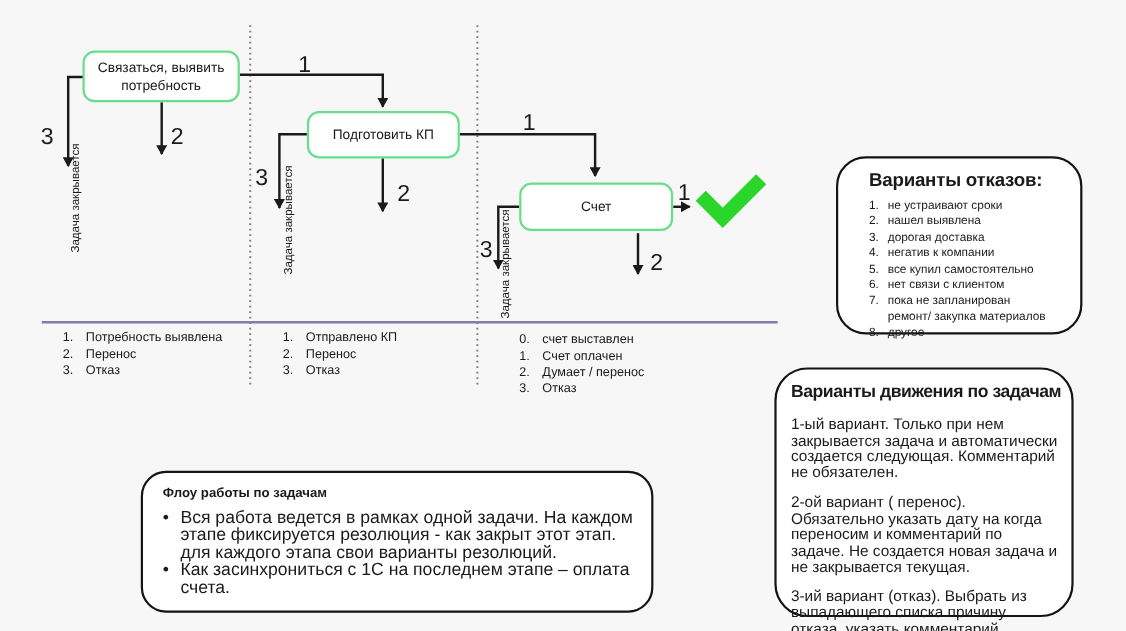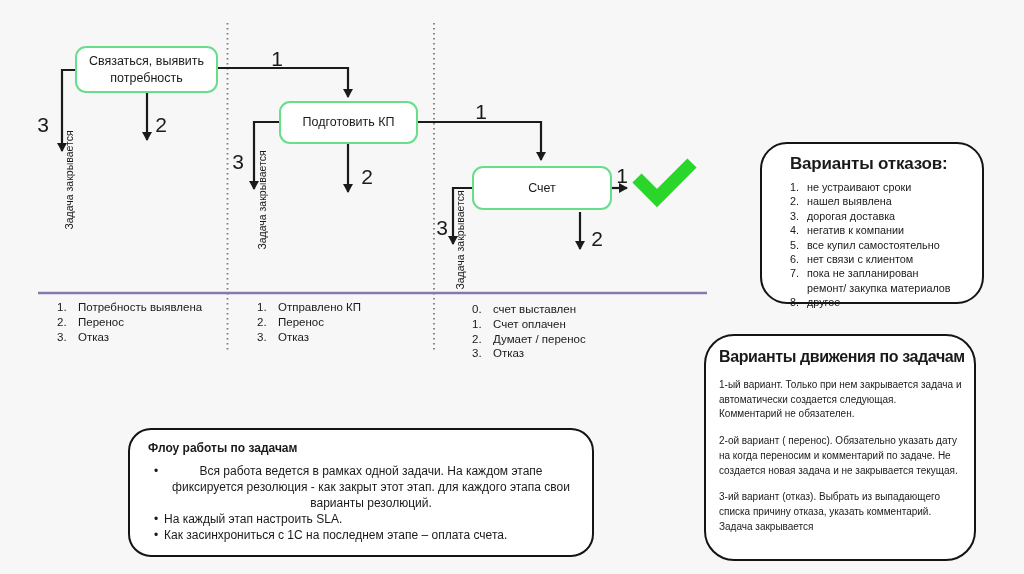--- a/index.html
+++ b/index.html
@@ -55,25 +55,25 @@
     box-sizing:border-box;
   }
   .panel-refusals{left:760px;top:142px;width:224px;height:162px;border-radius:27px;padding:8px 8px 0 28px;}
   .panel-refusals .panel-title{font-size:17px;font-weight:bold;margin:2px 0 6px 0;letter-spacing:-0.2px;}
   .ref-row{display:flex;font-size:10.8px;line-height:14.4px;}
   .ref-num{width:17px;flex:0 0 17px;}
   .ref-text{max-width:152px;}
 
   .panel-movement{left:704px;top:334px;width:272px;height:227px;border-radius:30px;padding:10px 12px 0 13px;}
   .panel-movement .panel-title{font-size:16px;font-weight:bold;white-space:nowrap;letter-spacing:-0.4px;margin:2px 0 0 0;}
-  .panel-movement p{font-size:10px;line-height:14.7px;margin:12px 0 0 0;}
+  .panel-movement p{font-size:14px;line-height:14.7px;margin:12px 0 0 0;}
 
   .panel-flow{left:128px;top:428px;width:466px;height:129px;border-radius:23px;padding:9px 14px 0 18px;}
   .panel-flow .panel-title{font-size:12px;font-weight:bold;margin:2px 0 8px 0;}
-  .flow-bullet{display:flex;font-size:12px;line-height:16px;text-align:center;}
+  .flow-bullet{display:flex;font-size:16px;line-height:16px;}
   .flow-marker{width:16px;flex:0 0 16px;}
   .flow-marker::before{content:"\2022";}
 </style>
 </head>
 <body>
 
 <div class="canvas">
 
   <svg class="lines" viewBox="0 0 1024 574">
     <defs>
@@ -219,21 +219,17 @@
   </div>
 
   <div class="panel panel-flow">
     <div class="panel-title">Флоу работы по задачам</div>
     <div class="flow-bullet">
         <span class="flow-marker"></span>
         <span>Вся работа ведется в рамках одной задачи. На каждом этапе фиксируется резолюция - как закрыт этот этап.  для каждого этапа свои варианты резолюций.</span>
       </div>
     <div class="flow-bullet">
         <span class="flow-marker"></span>
-        <span>На каждый этап настроить SLA.</span>
-      </div>
-    <div class="flow-bullet">
-        <span class="flow-marker"></span>
         <span>Как засинхрониться с  1С на последнем этапе – оплата счета.</span>
       </div>
   </div>
 
 </div>
 
 </body></html>

